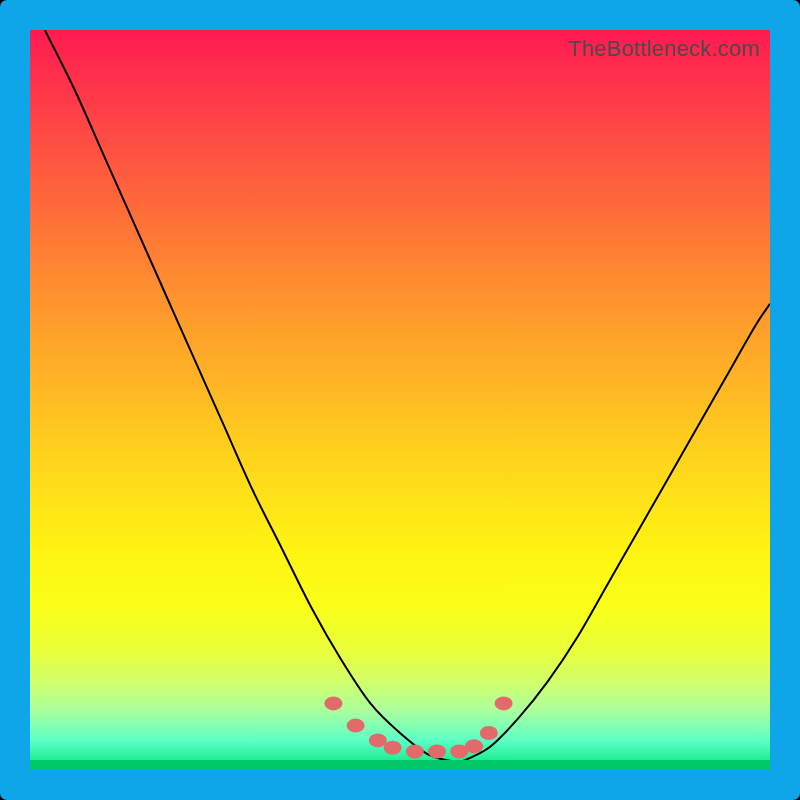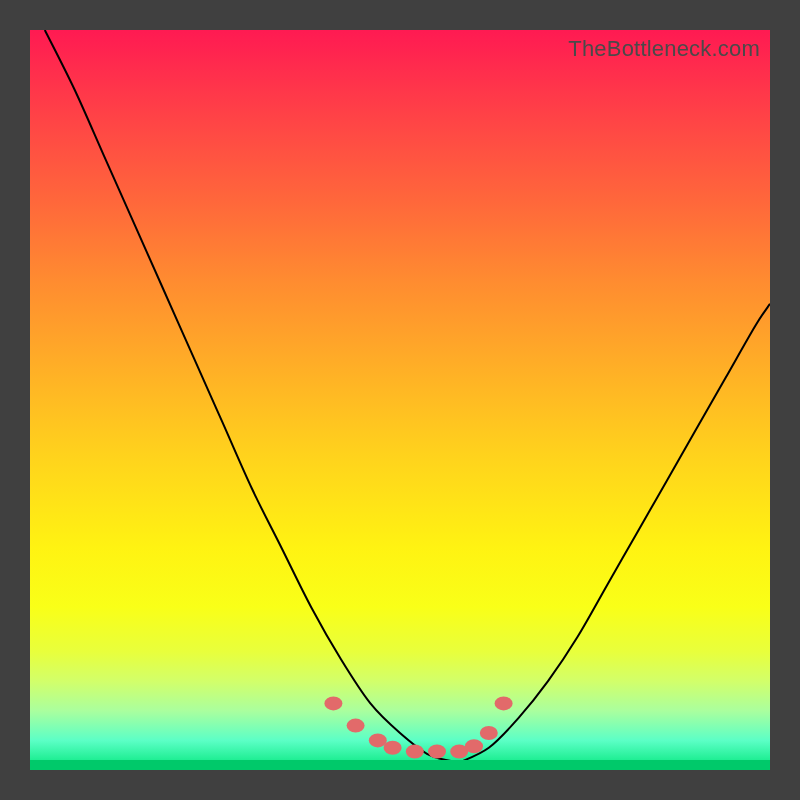--- a/index.html
+++ b/index.html
@@ -8,21 +8,22 @@
     width: 800px;
     height: 800px;
     overflow: hidden;
     background: #000;
     font-family: Arial, Helvetica, sans-serif;
   }
   .frame {
     position: relative;
     width: 800px;
     height: 800px;
-    background: #404040;
+    background: #0ea5e9;
+    border-radius: 7px;
   }
   .plot {
     position: absolute;
     left: 30px;
     top: 30px;
     width: 740px;
     height: 740px;
     background: linear-gradient(to bottom,
       #ff1a52 0%,
       #ff2f4c 6%,

